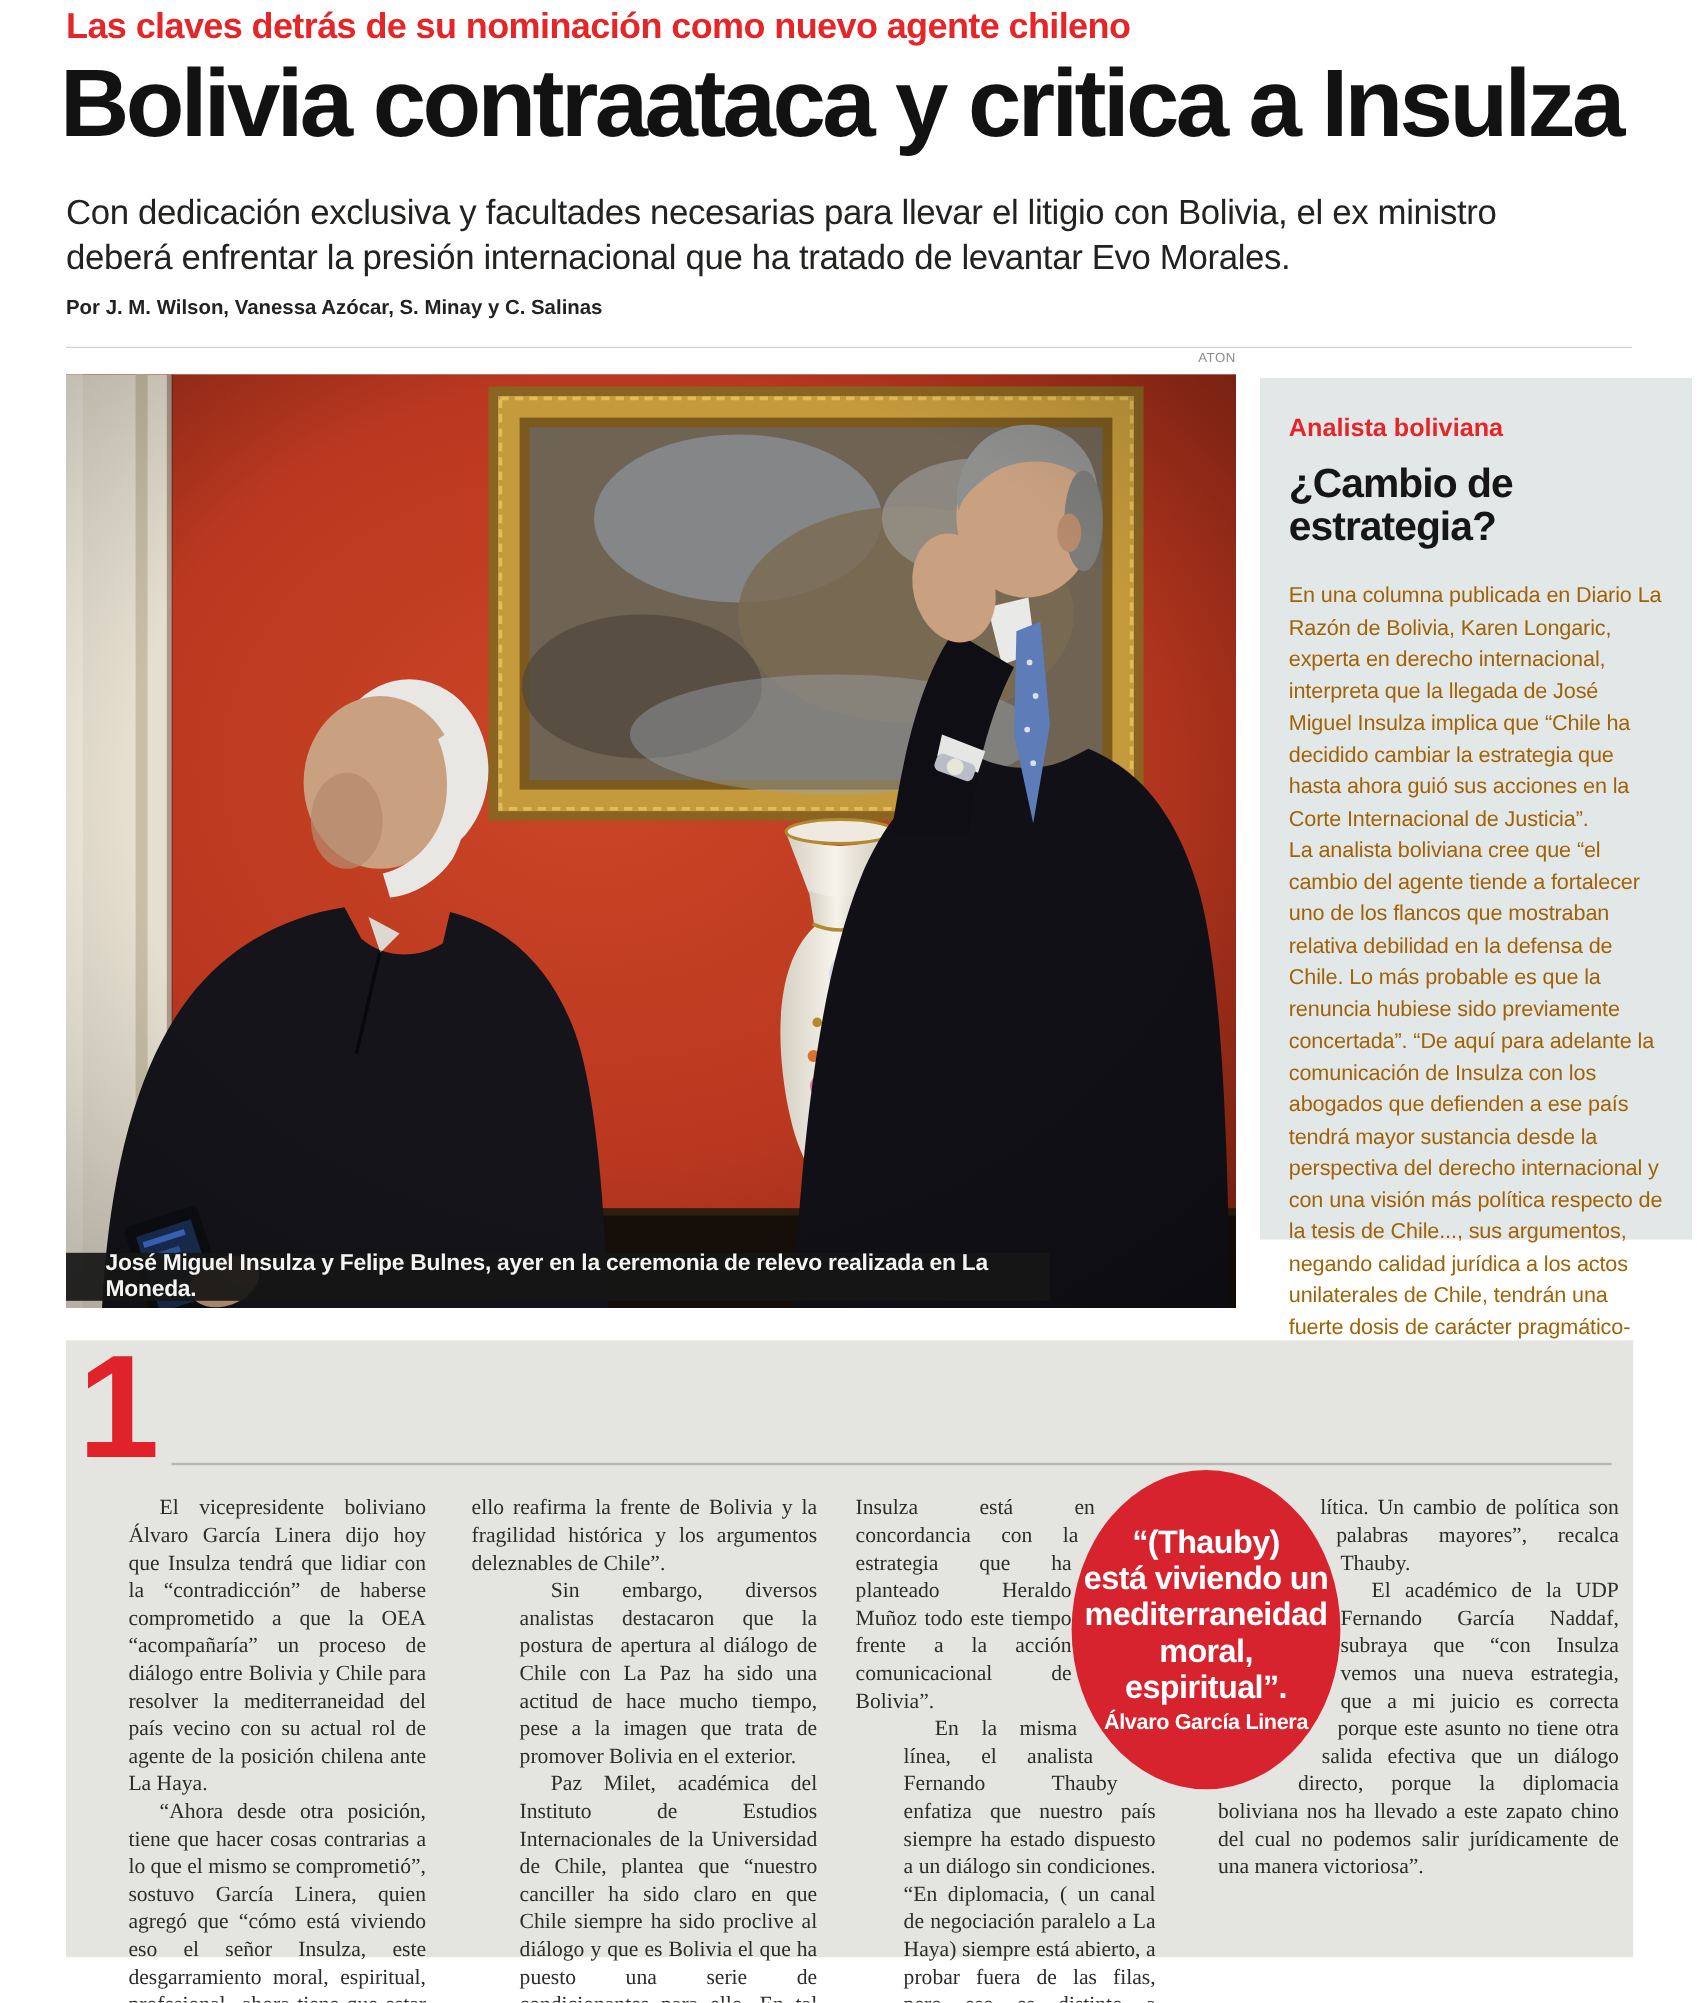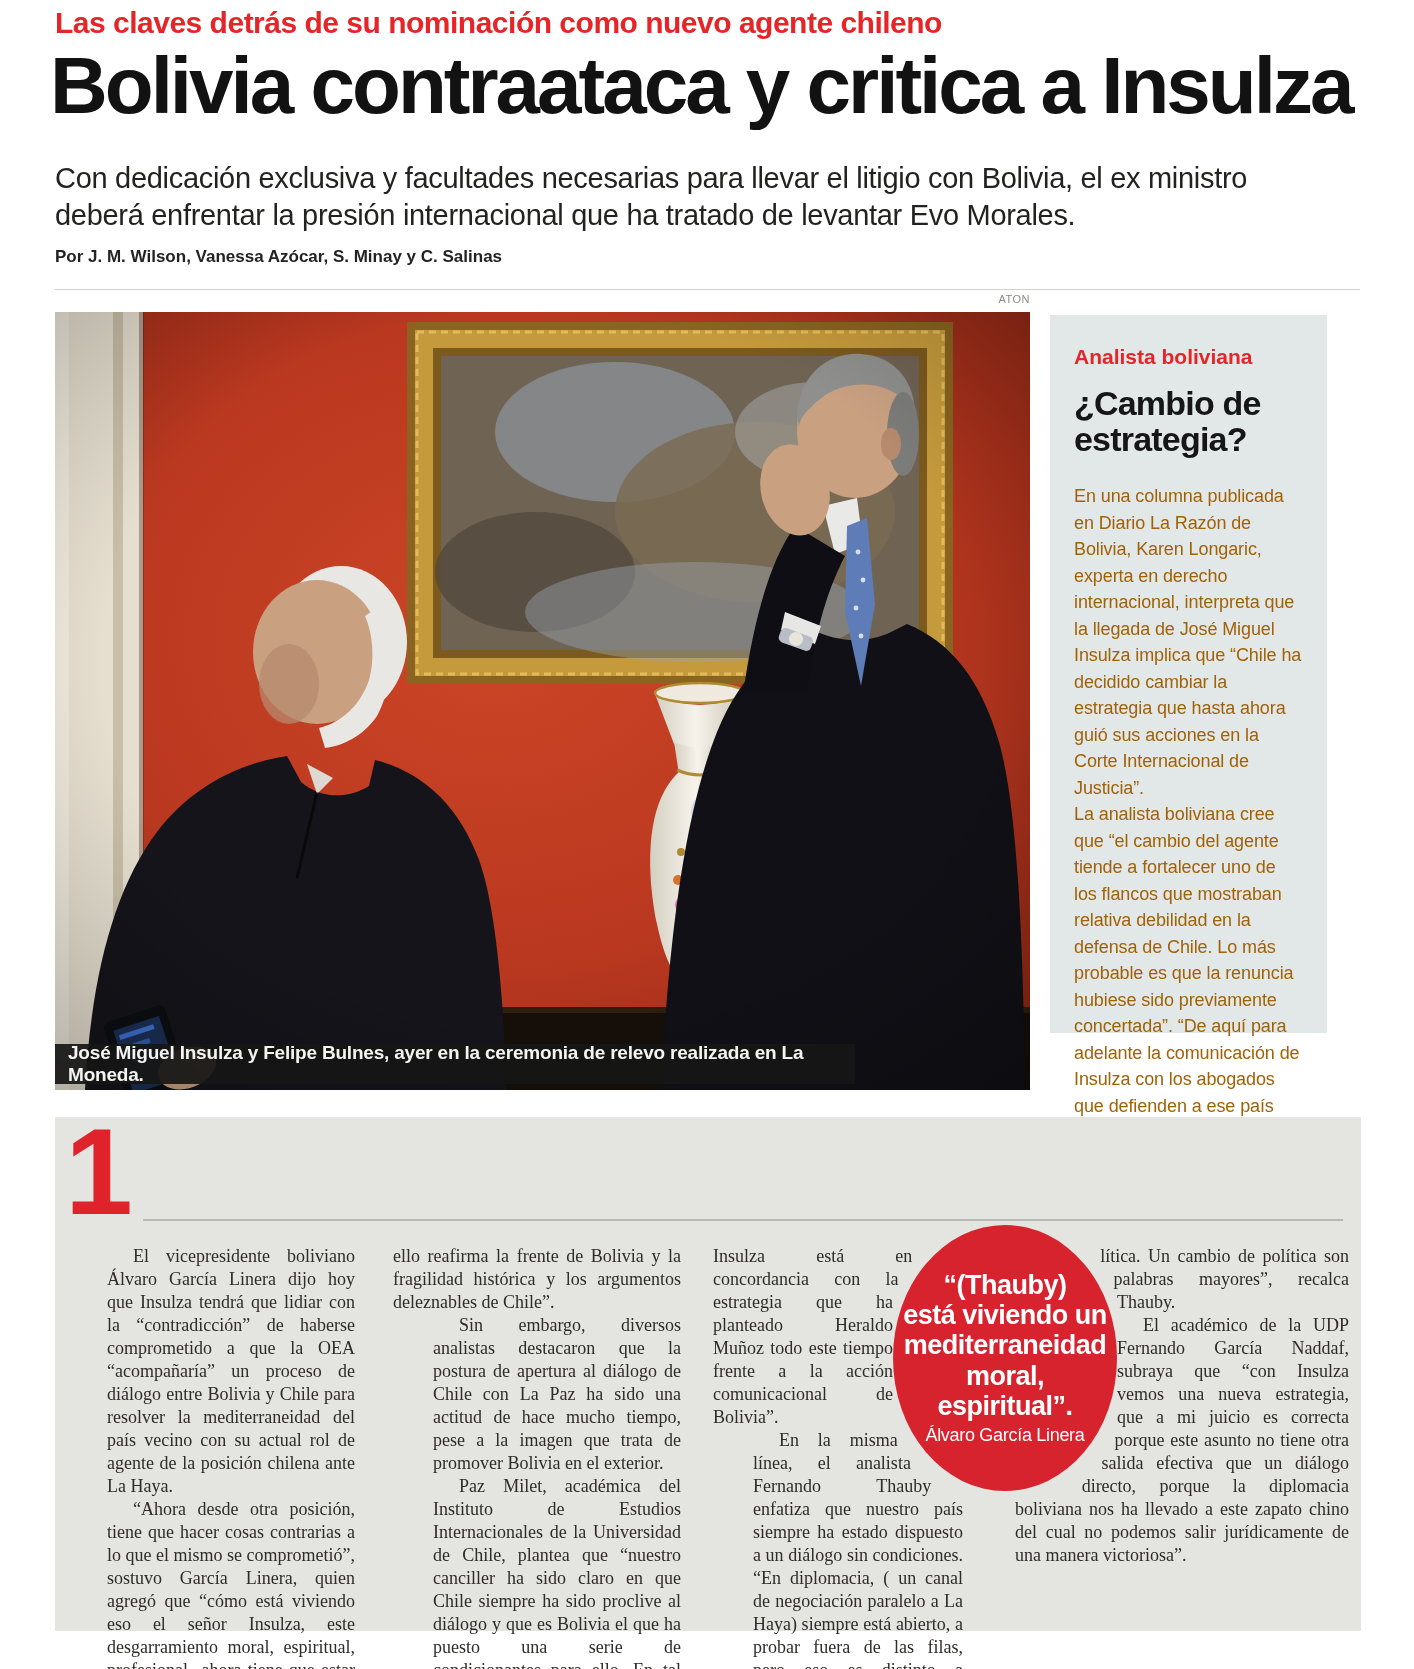--- a/index.html
+++ b/index.html
@@ -12,25 +12,25 @@
   .headline{left:50px;top:46px;font-size:80px;font-weight:bold;color:#121212;letter-spacing:-3px;line-height:1.0;text-align:right;}
   .deck{left:55px;top:160px;width:1250px;font-size:29px;font-weight:400;color:#222220;line-height:1.27;letter-spacing:-0.3px;}
   .byline{left:55px;top:247px;font-size:17px;font-weight:bold;color:#222;}
   .toprule{left:55px;top:289px;width:1305px;height:1px;background:#d2d2cd;}
   .credit{left:900px;top:293px;width:130px;text-align:right;font-size:11px;color:#8b8b87;letter-spacing:0.5px;}
 
   
   .photo{left:55px;top:312px;width:975px;height:778px;background:#a93420;}
   .photo svg{display:block;}
   .caption-bar{position:absolute;left:0;bottom:6px;width:800px;height:40px;
-               background:rgba(22,22,22,0.92);display:flex;align-items:center;}
+               background:rgba(22,22,22,0.92);display:flex;align-items:center;padding-left:20px;}
   .caption-bar span{padding-left:13px;font-size:19px;font-weight:bold;color:#f4f4f2;letter-spacing:-0.2px;}
 
   
-  .sidebar{left:1050px;top:315px;width:277px;height:718px;background:#e2e7e8;box-sizing:border-box;
+  .sidebar{left:1050px;top:315px;width:360px;height:718px;background:#e2e7e8;box-sizing:border-box;
            padding:30px 24px 0 24px;}
   .sb-label{font-size:21px;font-weight:bold;color:#e52528;margin:0 0 16px 0;}
   .sb-title{font-size:34px;font-weight:bold;color:#161616;line-height:1.06;letter-spacing:-0.8px;margin:0 0 26px 0;}
   .sb-body p{margin:0;font-size:18px;line-height:26.5px;color:#a16207;letter-spacing:-0.1px;}
 
   
   .section{left:55px;top:1117px;width:1306px;height:514px;background:#e4e4e0;}
   .sec-num{left:10px;top:2px;font-size:122px;font-weight:bold;color:#e0232b;line-height:0.88;}
   .sec-headline{left:88px;top:26px;font-size:38px;font-weight:bold;color:#181818;letter-spacing:-0.8px;white-space:nowrap;}
   .sec-rule{left:88px;top:102px;width:1200px;height:2px;background:#b8b8b3;}
@@ -42,21 +42,21 @@
   .c1{left:12px;width:288px;}
   .c2{left:338px;width:288px;}
   .c3{left:658px;width:250px;}
   .c4{left:920px;width:374px;}
   .shim-r{float:right;width:70px;height:250px;shape-outside:ellipse(122px 143px at 112px 116px);}
   .shim-l{float:left;width:142px;height:252px;shape-outside:ellipse(124px 145px at 30px 116px);}
 
   .pullquote{left:838px;top:108px;width:224px;height:266px;background:#d6232e;border-radius:50%;
              display:flex;flex-direction:column;align-items:center;justify-content:center;text-align:center;}
   .pq-line{font-size:27px;font-weight:bold;color:#ffffff;line-height:1.12;letter-spacing:-0.5px;}
-  .pq-attr{font-size:18px;font-weight:normal;color:#ffffff;margin-top:4px;letter-spacing:-0.3px;}
+  .pq-attr{font-size:18px;font-weight:bold;color:#ffffff;margin-top:4px;letter-spacing:-0.3px;}
 </style>
 </head>
 <body>
 
 <div class="page">
 
   <div class="abs kicker">Las claves detrás de su nominación como nuevo agente chileno</div>
   <div class="abs headline">Bolivia contraataca y critica a Insulza</div>
   <div class="abs deck">Con dedicación exclusiva y facultades necesarias para llevar el litigio con Bolivia, el ex ministro deberá enfrentar la presión internacional que ha tratado de levantar Evo Morales.</div>
   <div class="abs byline">Por J. M. Wilson, Vanessa Azócar, S. Minay y C. Salinas</div>

